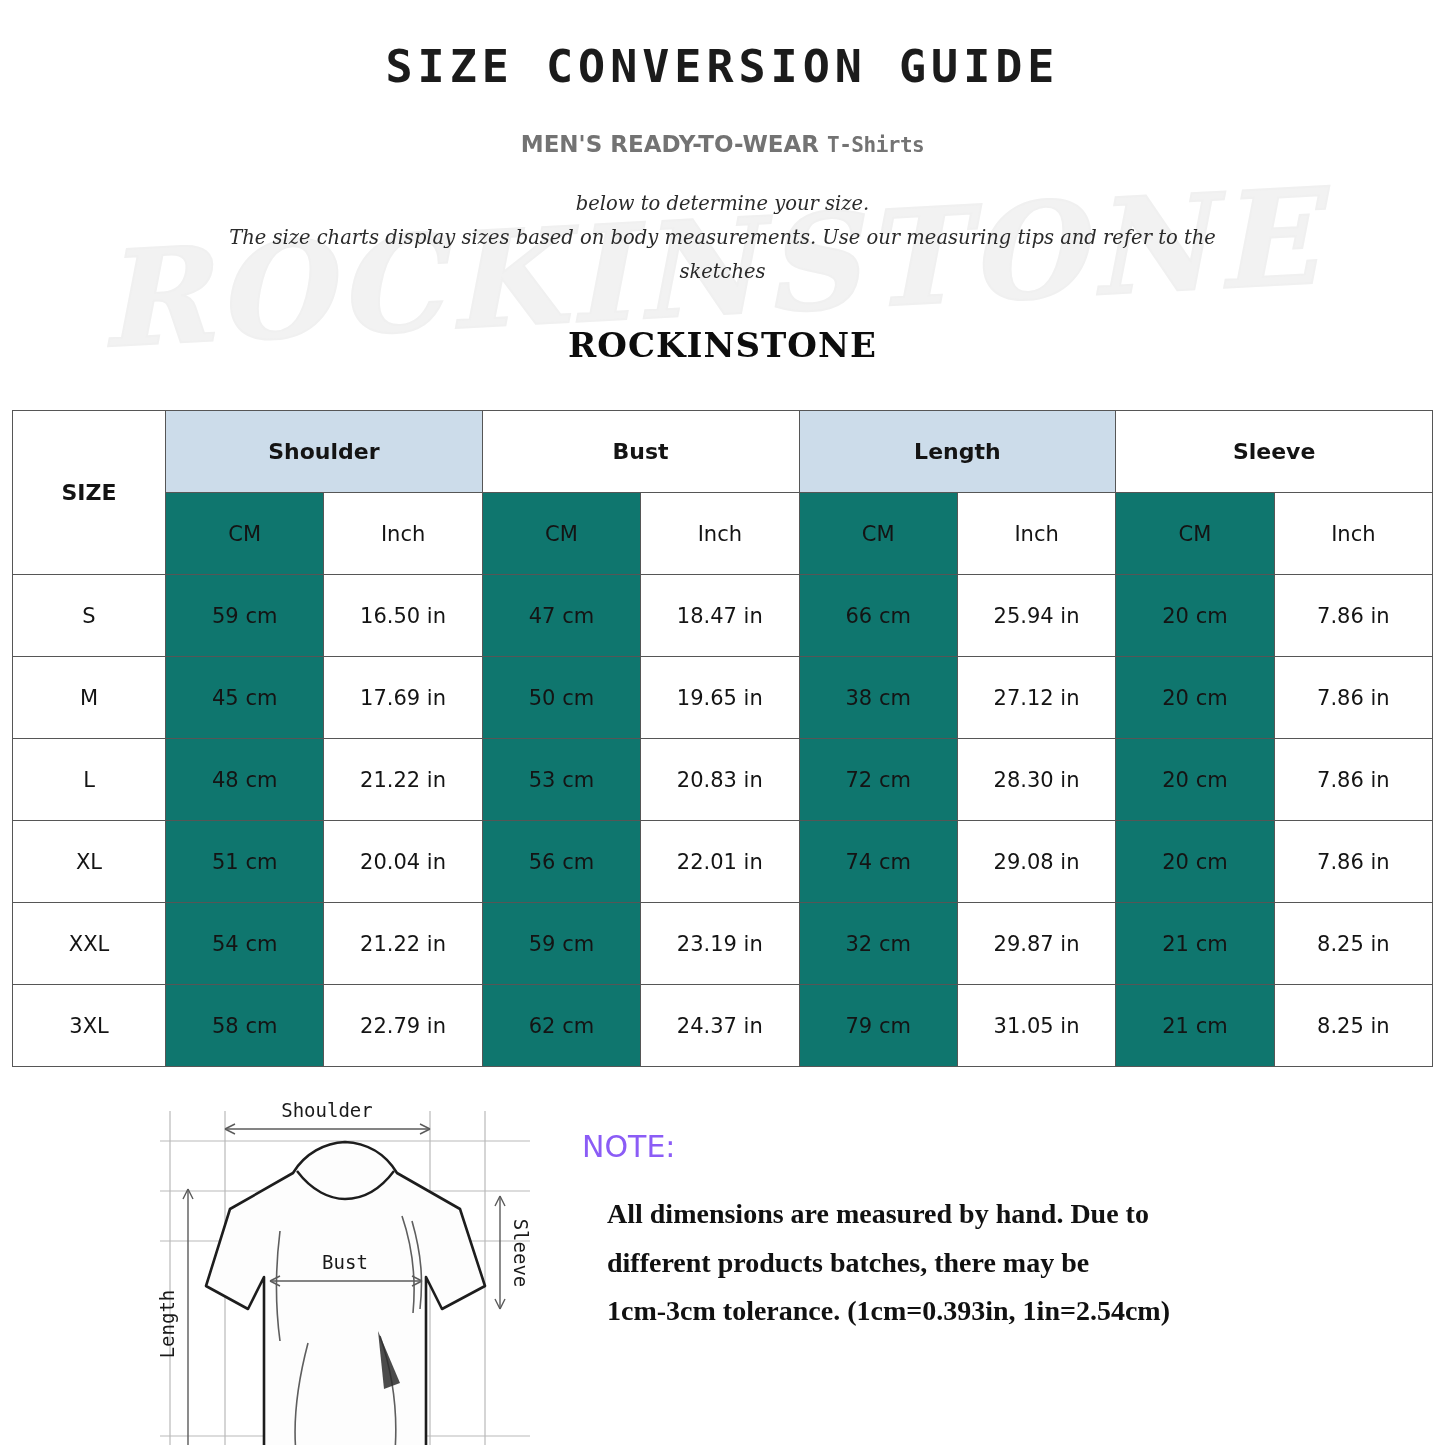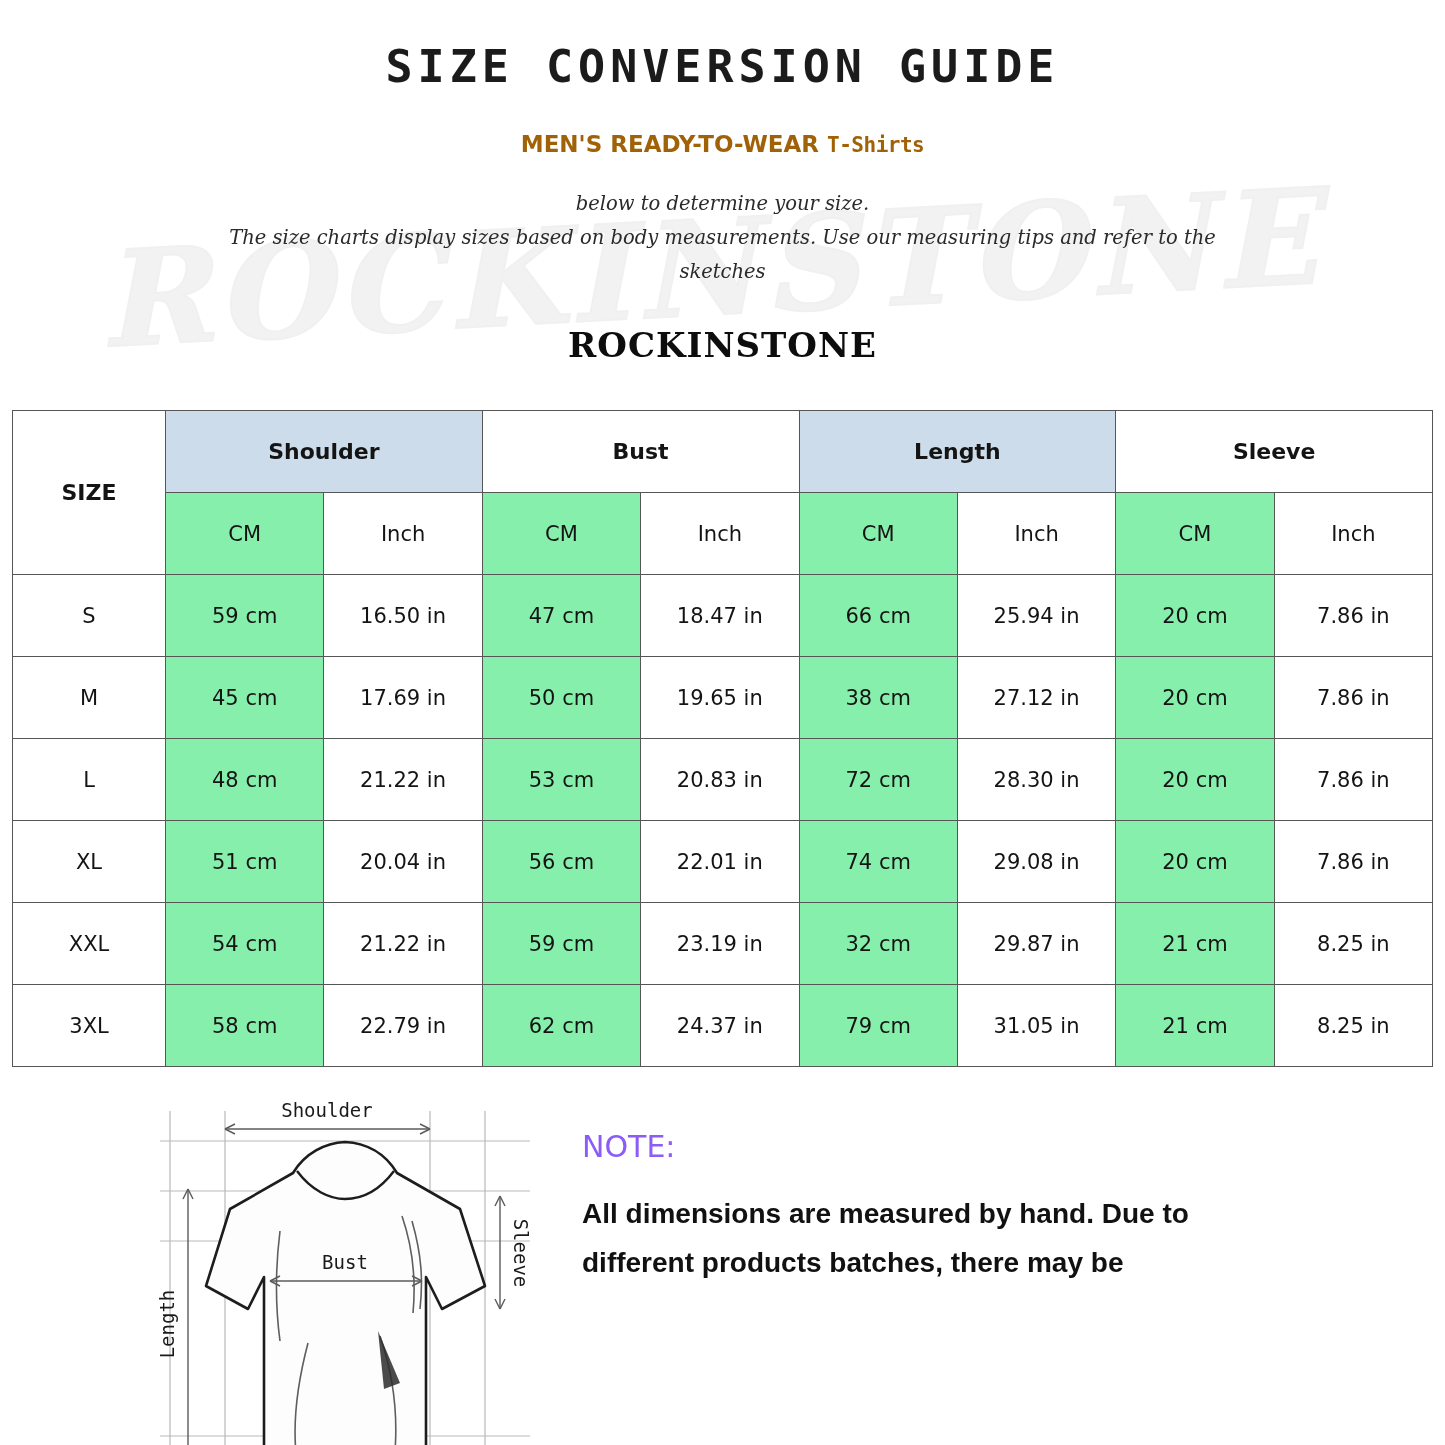--- a/index.html
+++ b/index.html
@@ -48,21 +48,21 @@
     font-weight: bold;
     letter-spacing: 5px;
     color: #1b1b1b;
     padding-top: 40px;
   }
   .subtitle {
     text-align: center;
     margin-top: 38px;
     font-size: 23px;
     font-weight: bold;
-    color: #a16207;
+    color: #737373;
     letter-spacing: 0.5px;
   }
   .subtitle .sub-a { font-family: "DejaVu Sans", sans-serif; letter-spacing: 0px;}
   .subtitle .sub-b {
     font-family: "DejaVu Sans Mono", monospace;
     font-size: 21px;
     letter-spacing: -0.5px;
   }
   .desc {
     margin: 30px auto 0;
@@ -99,21 +99,21 @@
     color: #141414;
     font-weight: normal;
     height: 82px;
     padding: 0;
   }
   table.size-table th {
     font-weight: bold;
     font-size: 22px;
   }
   .col-size { width: 153px; }
-  .shade { background: #86efac; }
+  .shade { background: #0f766e; }
   .hdr-shade { background: #ccdcea; }
   .row-h1 td, .row-h1 th { height: 90px; }
   .row-h2 td { height: 82px; }
 
   
   .bottom {
     position: relative;
     margin-top: 14px;
     display: flex;
     align-items: flex-start;
@@ -132,21 +132,22 @@
     font-size: 30px;
     color: #8b5cf6;
     margin-bottom: 26px;
     font-family: "DejaVu Sans", sans-serif;
   }
   .note-body {
     font-size: 28px;
     line-height: 1.72;
     color: #111;
     font-weight: bold;
-    font-family: Liberation Sans, sans-serif;
+    font-family: Liberation Serif, serif;
+    margin-left: 25px;
   }
   .note-body .line { display: block; white-space: nowrap; }
 </style>
 </head>
 <body>
 
 <div class="page">
 
   <div class="watermark">ROCKINSTONE</div>
 
@@ -327,19 +328,20 @@
           </g>
           <text x="44" y="243" text-anchor="middle" font-family="DejaVu Sans Mono, monospace" font-size="19" fill="#1a1a1a" transform="rotate(-90 44 243)">Length</text>
         </svg>
       </div>
 
       <div class="note-wrap">
         <div class="note-title">NOTE:</div>
         <div class="note-body">
           <span class="line">All dimensions are measured by hand. Due to</span>
           <span class="line">different products batches, there may be</span>
+          <span class="line">1cm-3cm tolerance. (1cm=0.393in, 1in=2.54cm)</span>
         </div>
       </div>
 
     </div>
 
   </div>
 </div>
 
 </body></html>

